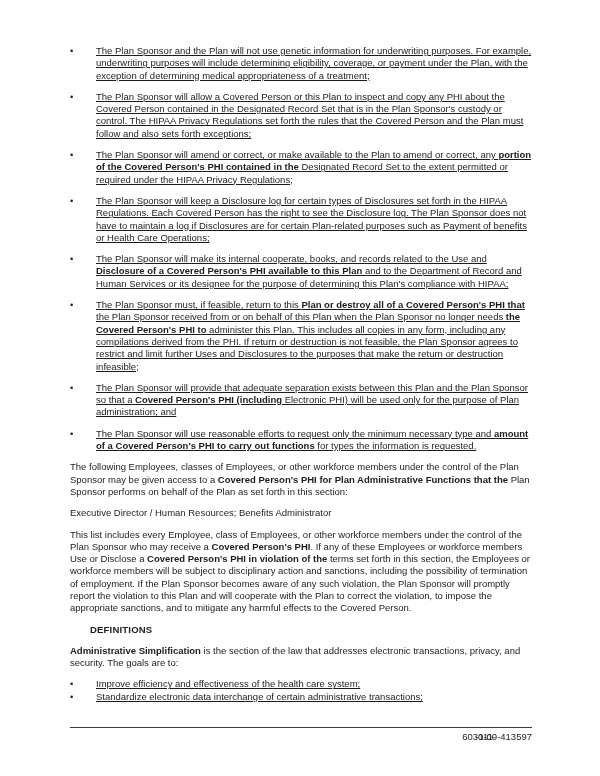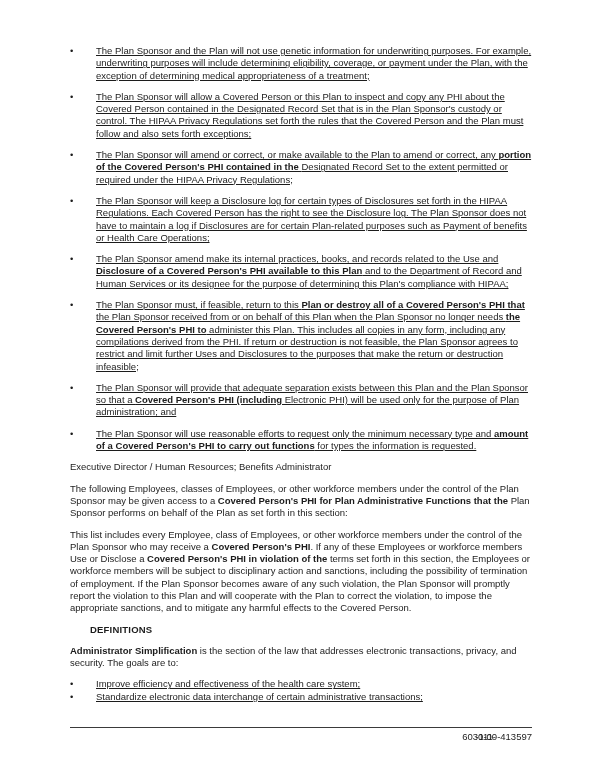--- a/index.html
+++ b/index.html
@@ -69,39 +69,39 @@
       <div class="bullet">
         <span class="marker">•</span>
         <div class="btext"><span>The Plan Sponsor will amend or correct, or make available to the Plan to amend or correct, any </span><span class="bold">portion of the Covered Person's PHI contained in the </span><span>Designated Record Set to the extent permitted or required under the HIPAA Privacy Regulations;</span></div>
       </div>
       <div class="bullet">
         <span class="marker">•</span>
         <div class="btext"><span>The Plan Sponsor will keep a Disclosure log for certain types of Disclosures set forth in the HIPAA Regulations.  Each Covered Person has the right to see the Disclosure log.  The Plan Sponsor does not have to maintain a log if Disclosures are for certain Plan-related purposes such as Payment of benefits or Health Care Operations;</span></div>
       </div>
       <div class="bullet">
         <span class="marker">•</span>
-        <div class="btext"><span>The Plan Sponsor amend make its internal practices, books, and records related to the Use and </span><span class="bold">Disclosure of a Covered Person's PHI available to this Plan</span><span> and to the Department of Record and Human Services or its designee for the purpose of determining this Plan's compliance with HIPAA;</span></div>
+        <div class="btext"><span>The Plan Sponsor will make its internal cooperate, books, and records related to the Use and </span><span class="bold">Disclosure of a Covered Person's PHI available to this Plan</span><span> and to the Department of Record and Human Services or its designee for the purpose of determining this Plan's compliance with HIPAA;</span></div>
       </div>
       <div class="bullet">
         <span class="marker">•</span>
         <div class="btext"><span>The Plan Sponsor must, if feasible, return to this </span><span class="bold">Plan or destroy all of a Covered Person's PHI that</span><span> the Plan Sponsor received from or on behalf of this Plan when the Plan Sponsor no longer needs </span><span class="bold">the Covered Person's PHI to</span><span> administer this Plan.  This includes all copies in any form, including any compilations derived from the PHI.  If return or destruction is not feasible, the Plan Sponsor agrees to restrict and limit further Uses and Disclosures to the purposes that make the return or destruction infeasible;</span></div>
       </div>
       <div class="bullet">
         <span class="marker">•</span>
         <div class="btext"><span>The Plan Sponsor will provide that adequate separation exists between this Plan and the Plan Sponsor so that a </span><span class="bold">Covered Person's PHI (including</span><span> Electronic PHI) will be used only for the purpose of Plan administration; and</span></div>
       </div>
       <div class="bullet">
         <span class="marker">•</span>
         <div class="btext"><span>The Plan Sponsor will use reasonable efforts to request only the minimum necessary type and </span><span class="bold">amount of a Covered Person's PHI to carry out functions</span><span> for types the information is requested.</span></div>
       </div>
+      <div class="para"><span>The following Employees, classes of Employees, or other workforce members under the control of the Plan Sponsor may be given access to a </span><span class="bold">Covered Person's PHI for Plan Administrative Functions that the</span><span> Plan Sponsor performs on behalf of the Plan as set forth in this section:</span></div>
       <div class="para"><span>Executive Director / Human Resources; Benefits Administrator</span></div>
-      <div class="para"><span>The following Employees, classes of Employees, or other workforce members under the control of the Plan Sponsor may be given access to a </span><span class="bold">Covered Person's PHI for Plan Administrative Functions that the</span><span> Plan Sponsor performs on behalf of the Plan as set forth in this section:</span></div>
       <div class="para"><span>This list includes every Employee, class of Employees, or other workforce members under the control of the Plan Sponsor who may receive a </span><span class="bold">Covered Person's PHI</span><span>.  If any of these Employees or workforce members Use or Disclose a </span><span class="bold">Covered Person's PHI in violation of the</span><span> terms set forth in this section, the Employees or workforce members will be subject to disciplinary action and sanctions, including the possibility of termination of employment.  If the Plan Sponsor becomes aware of any such violation, the Plan Sponsor will promptly report the violation to this Plan and will cooperate with the Plan to correct the violation, to impose the appropriate sanctions, and to mitigate any harmful effects to the Covered Person.</span></div>
       <div class="heading"><span class="bold">DEFINITIONS</span></div>
-      <div class="para"><span class="bold">Administrator Simplification</span><span> is the section of the law that addresses electronic transactions, privacy, and security.  The goals are to:</span></div>
+      <div class="para"><span class="bold">Administrative Simplification</span><span> is the section of the law that addresses electronic transactions, privacy, and security.  The goals are to:</span></div>
       <div class="bullet tight">
         <span class="marker">•</span>
         <div class="btext"><span>Improve efficiency and effectiveness of the health care system;</span></div>
       </div>
       <div class="bullet tight">
         <span class="marker">•</span>
         <div class="btext"><span>Standardize electronic data interchange of certain administrative transactions;</span></div>
       </div>
     </div>
 

